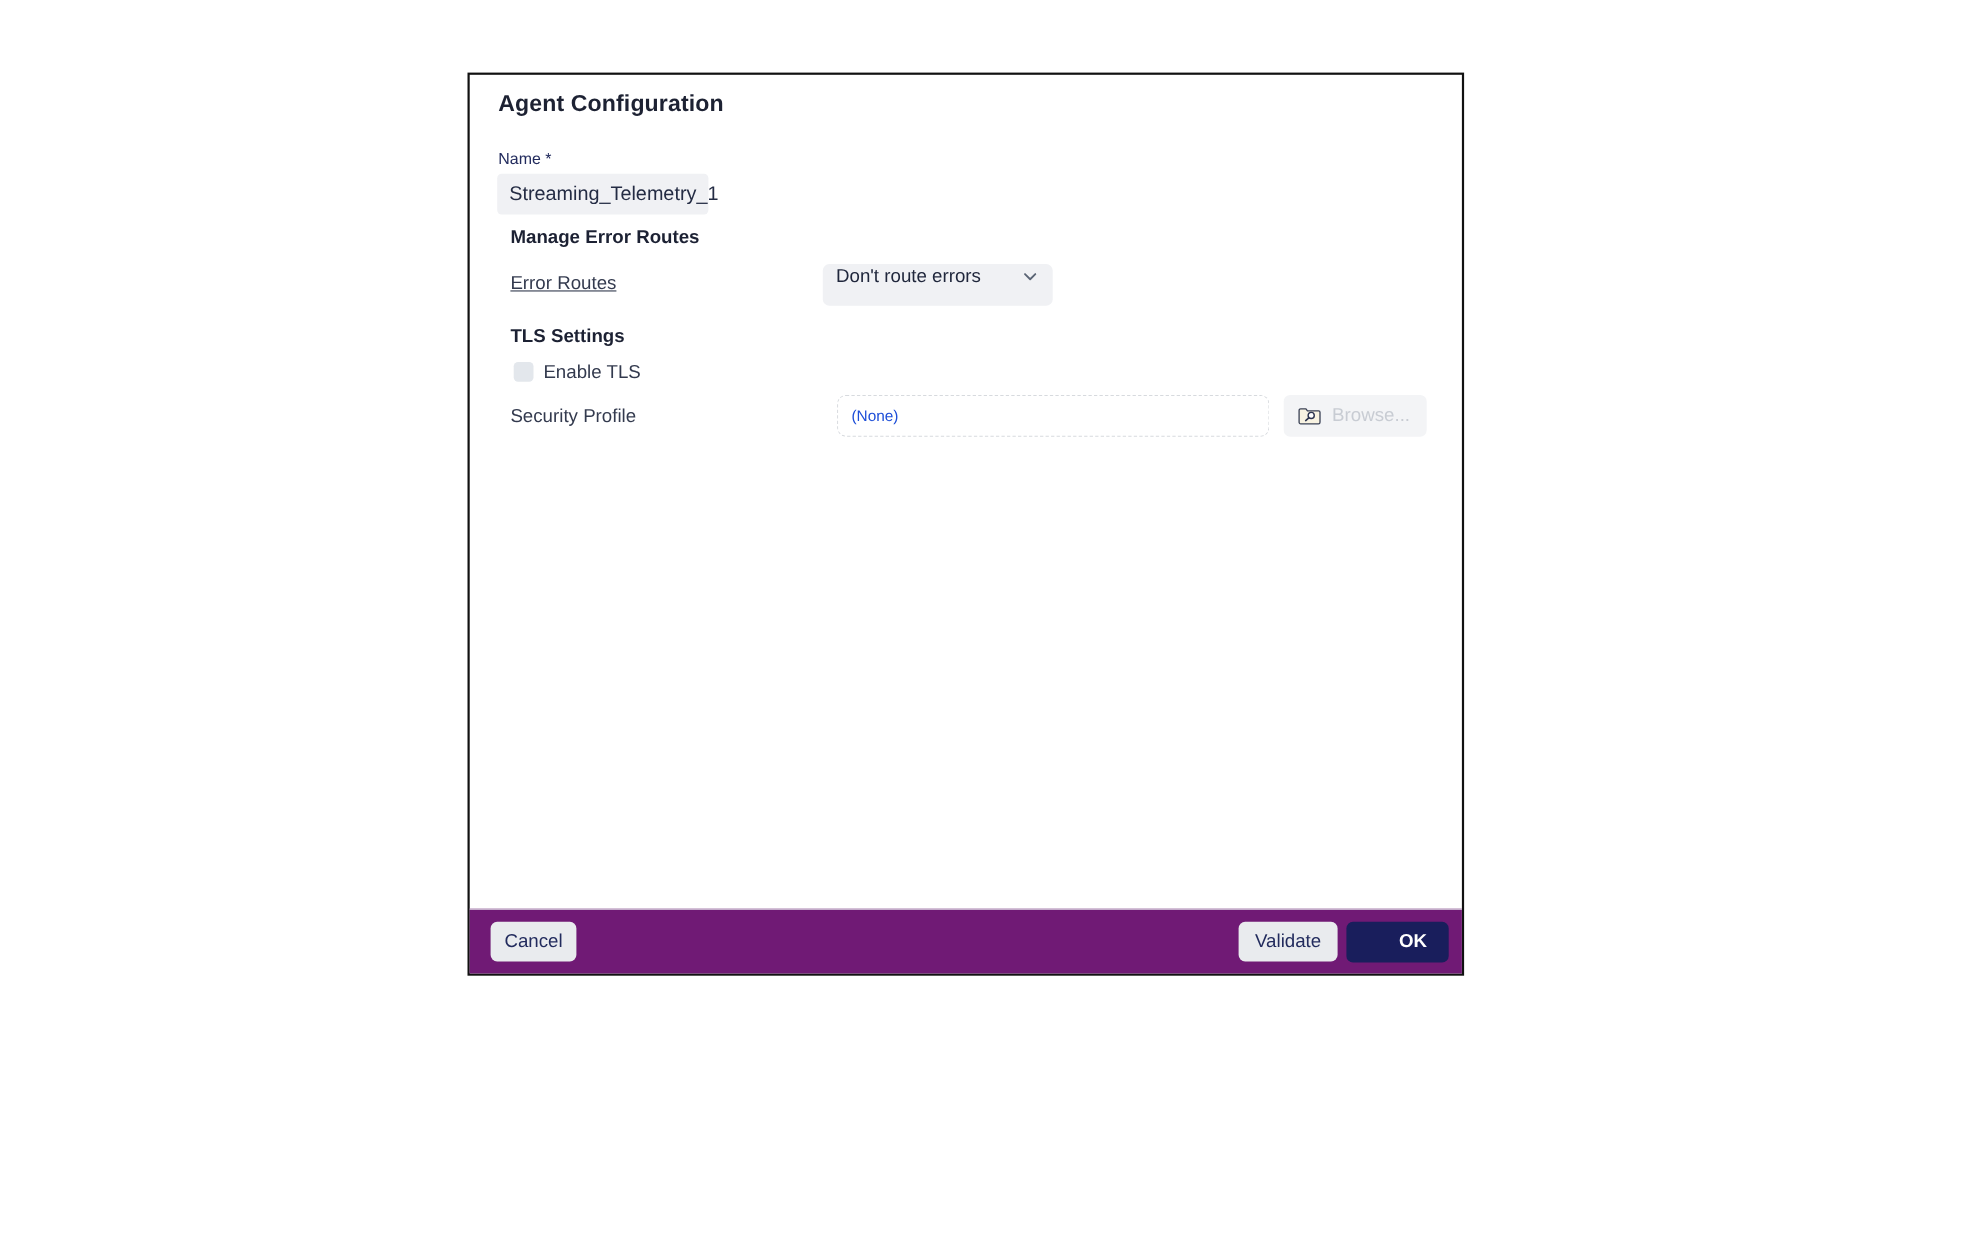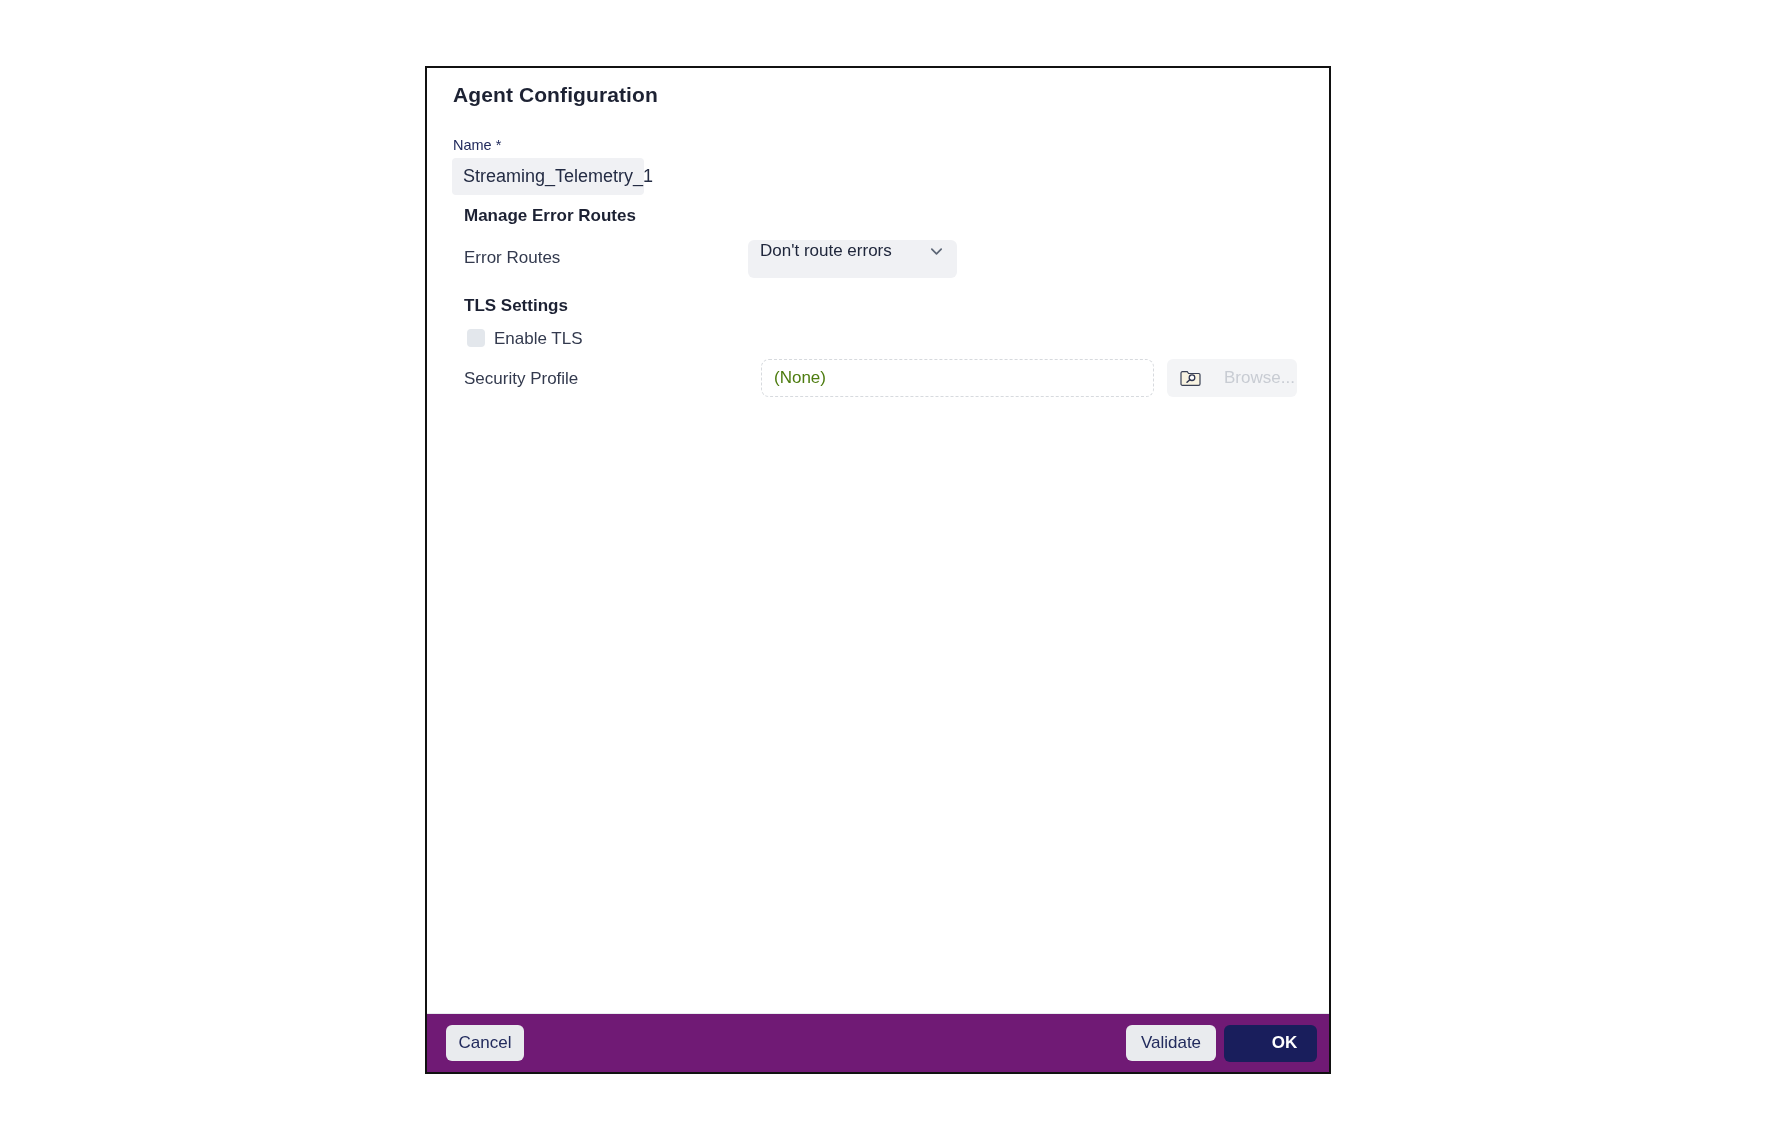--- a/index.html
+++ b/index.html
@@ -6,21 +6,21 @@
   html, body {
     width: 1792px; height: 1126px;
     background: #ffffff;
     font-family: "Liberation Sans", "DejaVu Sans", sans-serif;
     position: relative;
     overflow: hidden;
   }
   .dialog {
     position: absolute;
     left: 425px; top: 66px;
-    width: 906px; height: 1008px;
+    width: 906px; height: 821px;
     background: #ffffff;
     border: 2px solid #111111;
     display: flex;
     flex-direction: column;
   }
   .dialog-body {
     position: relative;
     flex: 1;
   }
   .dialog-title {
@@ -50,21 +50,21 @@
   .section-heading {
     position: absolute; left: 37px;
     font-size: 17px; font-weight: 700; color: #1c2133;
   }
   .heading-error-routes { top: 138px; }
   .heading-tls { top: 228px; text-align: right; }
   .row-label {
     position: absolute; left: 37px;
     font-size: 17px; color: #333a4e;
   }
-  .label-error-routes { top: 180px; }
+  .label-error-routes { top: 180px; text-decoration: underline; }
   .label-security { top: 301px; }
   .dropdown {
     position: absolute; left: 321px; top: 172px;
     width: 209px; height: 38px;
     background: #f0f1f4; border-radius: 6px;
     display: flex; align-items: center;
     padding: 0 13px 16px 12px;
     cursor: pointer;
   }
   .dropdown-value {
@@ -82,30 +82,30 @@
     position: absolute; left: 67px; top: 261px;
     font-size: 17px; color: #333a4e; line-height: 19px;
     cursor: pointer;
   }
   .none-input {
     position: absolute; left: 334px; top: 291px;
     width: 393px; height: 38px;
     border: 1px dashed #d7dade; border-radius: 8px;
     display: flex; align-items: center;
     padding-left: 12px;
-    font-size: 17px; color: #4d7c0f;
+    font-size: 14px; color: #1d4ed8;
   }
   .browse-btn {
     position: absolute; left: 740px; top: 291px;
     width: 130px; height: 38px;
     background: #f3f4f6; border-radius: 6px;
     border: none;
     display: flex; align-items: center;
     padding: 0 0 0 13px;
-    gap: 23px;
+    gap: 10px;
     cursor: default;
   }
   .browse-label { font-size: 17px; color: #c8ccd3; }
   .folder-search-icon { width: 21px; height: 18px; display: block; }
   .dialog-footer {
     height: 59px;
     background: #701a75;
     border-top: 1px solid #e9ebee;
     display: flex; align-items: center;
     padding: 0 12px 0 19px;

